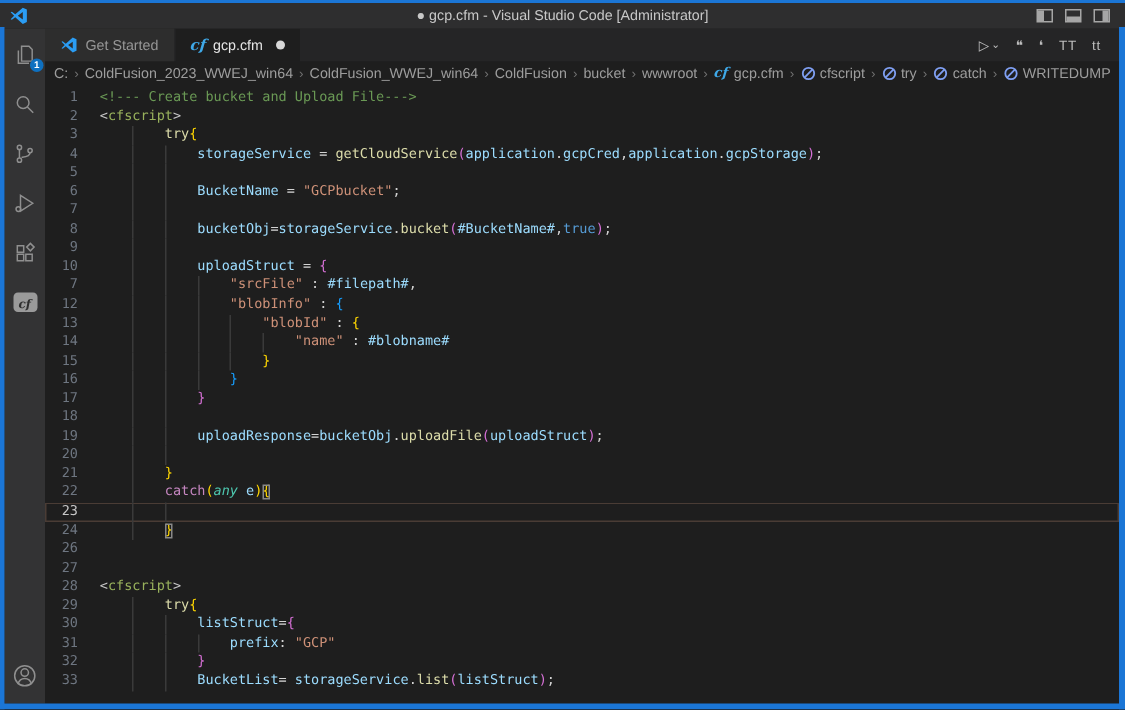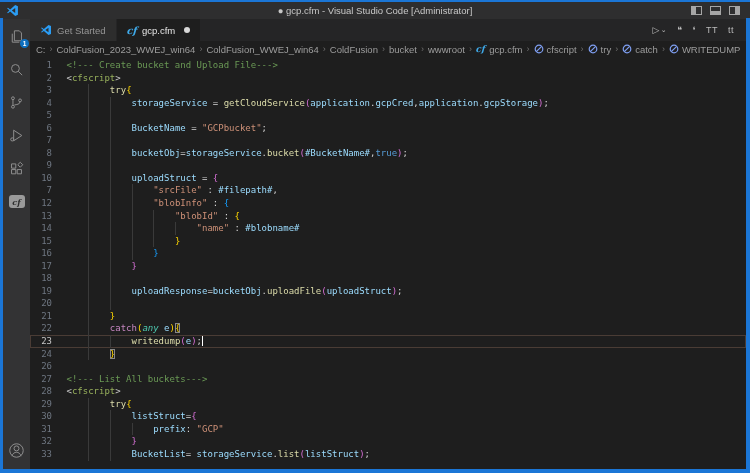--- a/index.html
+++ b/index.html
@@ -361,34 +361,32 @@
     </div>
     <div class="row">
       <span class="ln">22</span>
       <span class="guide" style="left: 58.18px;"></span>
       <span class="code">        <span class="tok" style="color: rgb(197, 134, 192);">catch</span><span class="tok" style="color: rgb(255, 215, 0);">(</span><span class="tok italic" style="color: rgb(78, 201, 176);">any</span><span class="tok" style="color: rgb(212, 212, 212);"> </span><span class="tok" style="color: rgb(156, 220, 254);">e</span><span class="tok" style="color: rgb(255, 215, 0);">)</span><span class="tok box" style="color: rgb(255, 215, 0);">{</span></span>
     </div>
     <div class="row cur">
       <span class="ln">23</span>
       <span class="guide" style="left: 58.18px;"></span>
       <span class="guide" style="left: 79.86px;"></span>
-      <span class="code">            <span class="tok" style="color: rgb(220, 220, 170);">writedump</span><span class="tok" style="color: rgb(214, 112, 214);">(</span><span class="tok" style="color: rgb(156, 220, 254);">e</span><span class="tok" style="color: rgb(214, 112, 214);">)</span><span class="tok" style="color: rgb(212, 212, 212);">;</span><span class="cursor"></span></span>
     </div>
     <div class="row">
       <span class="ln">24</span>
       <span class="guide" style="left: 58.18px;"></span>
       <span class="code">        <span class="tok box" style="color: rgb(255, 215, 0);">}</span></span>
     </div>
     <div class="row">
       <span class="ln">26</span>
       <span class="code"></span>
     </div>
     <div class="row">
       <span class="ln">27</span>
-      <span class="code"><span class="tok" style="color: rgb(106, 153, 85);">&lt;!--- List All buckets---&gt;</span></span>
     </div>
     <div class="row">
       <span class="ln">28</span>
       <span class="code"><span class="tok" style="color: rgb(200, 200, 200);">&lt;</span><span class="tok" style="color: rgb(152, 177, 92);">cfscript</span><span class="tok" style="color: rgb(200, 200, 200);">&gt;</span></span>
     </div>
     <div class="row">
       <span class="ln">29</span>
       <span class="guide" style="left: 58.18px;"></span>
       <span class="code">        <span class="tok" style="color: rgb(220, 220, 170);">try</span><span class="tok" style="color: rgb(255, 215, 0);">{</span></span>
     </div>

